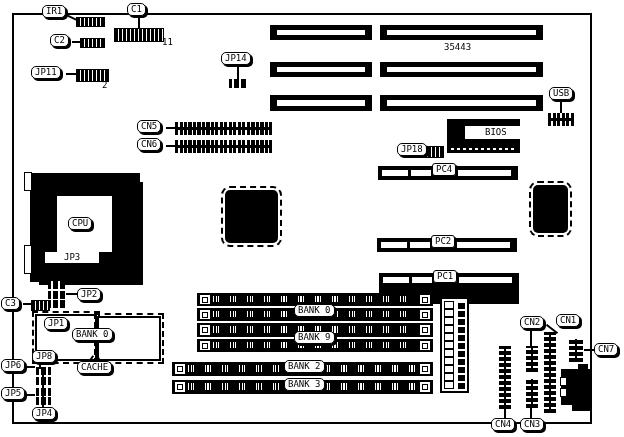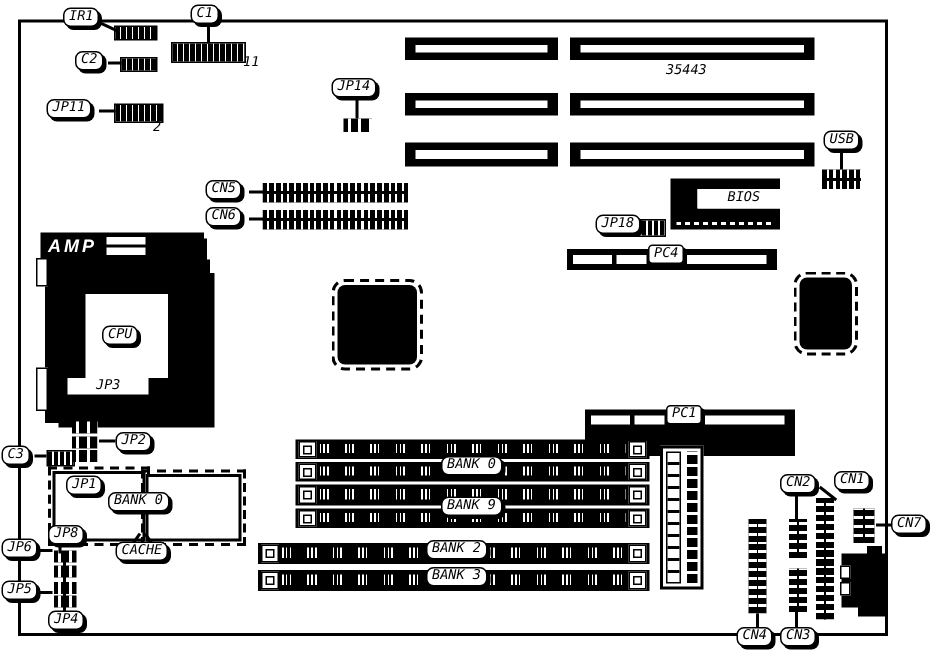--- a/index.html
+++ b/index.html
@@ -1,17 +1,17 @@
 <!DOCTYPE html>
 <html><head>
 <meta charset="utf-8">
 <style>
   html,body{margin:0;padding:0;background:#fff;}
   #stage{position:relative;width:624px;height:437px;background:#fff;overflow:hidden;
-         font-family:"DejaVu Sans Mono",monospace;font-style:italic;}
+         font-family:"DejaVu Sans Mono",monospace;}
   .board{position:absolute;border:2px solid #000;background:#fff;z-index:0;}
   .lbl{position:absolute;background:#fff;border:1px solid #000;border-radius:5px;
        box-shadow:2px 2px 0 #000;font-size:9px;line-height:11px;padding:0 3px;
        white-space:nowrap;z-index:6;color:#000;}
   .plainlbl{position:absolute;background:#fff;font-size:9px;line-height:11px;
        padding:0 19px;white-space:nowrap;z-index:6;color:#000;}
   .txt{position:absolute;font-size:9px;color:#000;z-index:6;white-space:nowrap;}
   .line{position:absolute;background:#000;z-index:4;}
   .isa{position:absolute;background:#000;z-index:2;}
   .isa::after{content:'';position:absolute;left:7px;right:7px;top:5px;bottom:5px;background:#fff;}
@@ -107,35 +107,36 @@
   <div class="lbl" style="left:397px;top:143px">JP18</div>
   <div class="line" style="left:414px;top:149px;width:9px;height:2px"></div>
   <div class="striped" style="left:423px;top:146px;width:19px;height:10px"></div>
 
   <div class="pci" style="left:378px;top:166px;width:140px;height:14px">
     <div class="st" style="left:4px;width:26px"></div>
     <div class="st" style="left:33px;width:20px"></div>
     <div class="st" style="left:80px;width:53px"></div>
     <div class="lbl" style="left:54px;top:-3px;border-radius:3px">PC4</div>
   </div>
-  <div class="pci" style="left:390px;top:273px;width:140px;height:31px">
+  <div class="pci" style="left:377px;top:238px;width:140px;height:14px">
+    <div class="st" style="left:4px;width:26px"></div>
+    <div class="st" style="left:33px;width:20px"></div>
+    <div class="st" style="left:80px;width:53px"></div>
+    <div class="lbl" style="left:54px;top:-3px;border-radius:3px">PC2</div>
+  </div>
+  <div class="pci" style="left:379px;top:273px;width:140px;height:31px">
     <div class="st" style="left:4px;width:26px"></div>
     <div class="st" style="left:33px;width:20px"></div>
     <div class="st" style="left:80px;width:53px"></div>
     <div class="lbl" style="left:54px;top:-3px;border-radius:3px">PC1</div>
   </div>
 
   <div class="chipq" style="left:225px;top:190px;width:53px;height:53px"></div>
   <div class="chipq" style="left:533px;top:185px;width:35px;height:48px"></div>
 
-  <div class="amp" style="left:27px;top:155px;width:109px;height:18px">
-    <span class="amptxt">AMP</span>
-    <div class="wrect" style="left:44px;top:3px;width:26px;height:5px"></div>
-    <div class="wrect" style="left:44px;top:10px;width:26px;height:5px"></div>
-  </div>
   <div class="tab" style="left:24px;top:172px;width:6px;height:17px"></div>
   <div class="tab" style="left:24px;top:245px;width:6px;height:27px"></div>
   <div class="socket" style="left:30px;top:173px;width:110px;height:109px"></div>
   <div class="cpuin" style="left:57px;top:196px;width:55px;height:56px"></div>
   <div class="lbl" style="left:68px;top:217px">CPU</div>
   <div class="plainlbl" style="left:45px;top:252px">JP3</div>
   <div class="line" style="left:54px;top:270px;width:2px;height:12px"></div>
 
   <div class="jmp" style="left:48px;top:281px;width:17px;height:8px"></div>
   <div class="jmp" style="left:48px;top:291px;width:17px;height:8px"></div>

